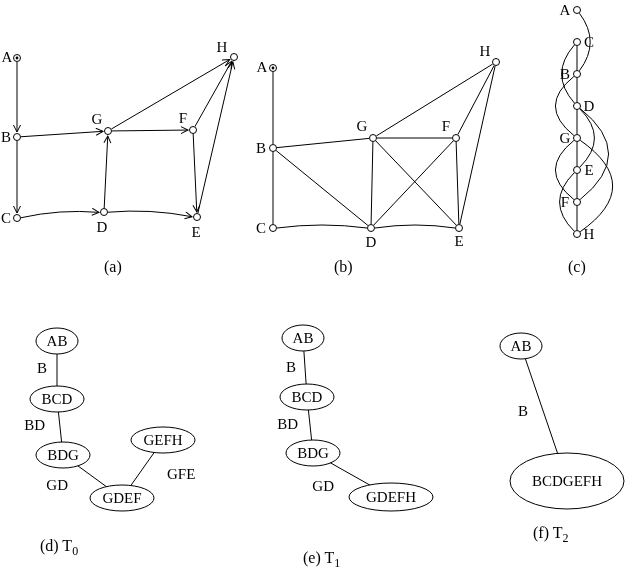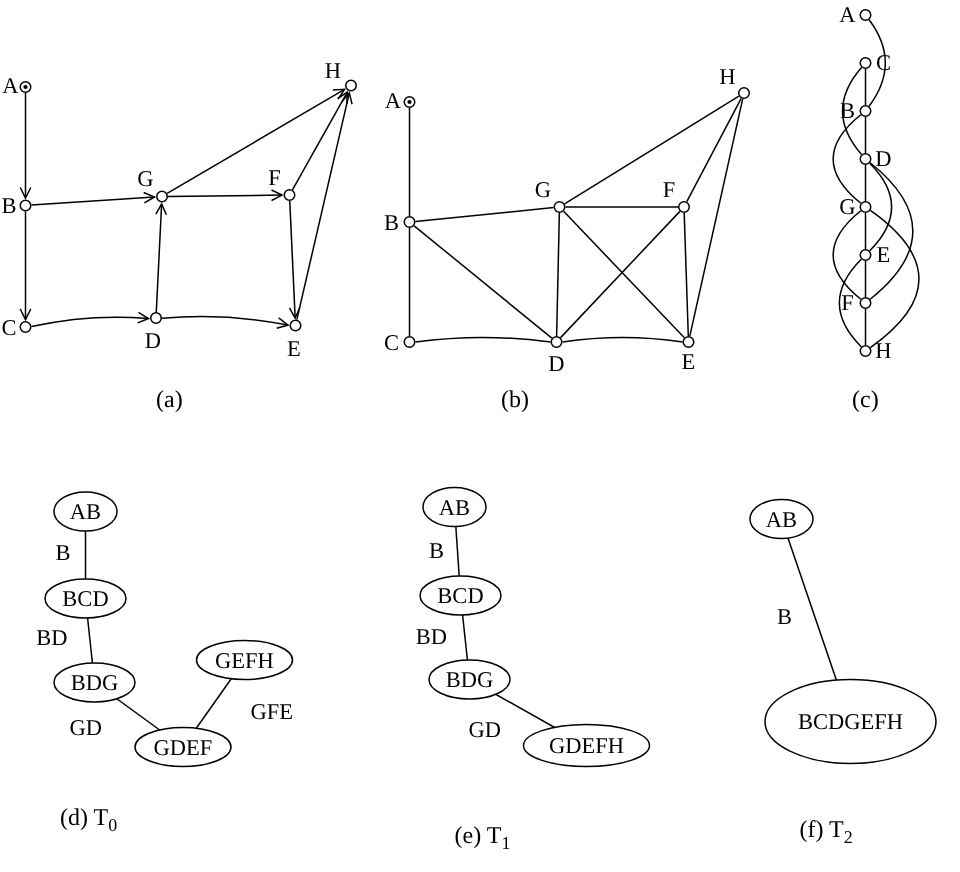--- a/index.html
+++ b/index.html
@@ -157,16 +157,16 @@
   </div>
   <div class="caption" style="left:568px;top:258px">
     <span>(c)</span>
   </div>
   <div class="caption" style="left:40px;top:537px">
     <span>(d) T</span><sub>0</sub>
   </div>
   <div class="caption" style="left:303px;top:549px">
     <span>(e) T</span><sub>1</sub>
   </div>
-  <div class="caption" style="left:533px;top:545px">
+  <div class="caption" style="left:533px;top:524px">
     <span>(f) T</span><sub>2</sub>
   </div>
 </div>
 
 </body></html>

